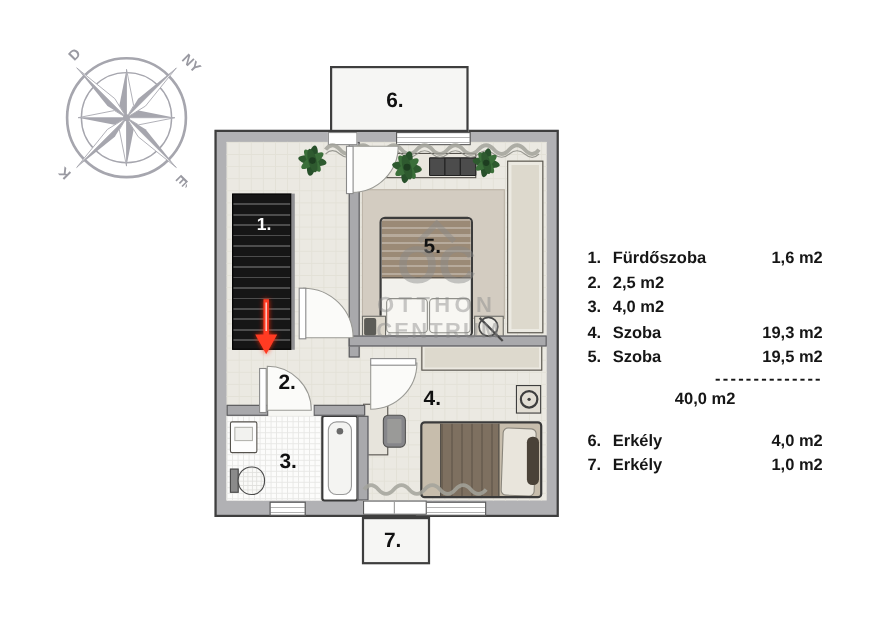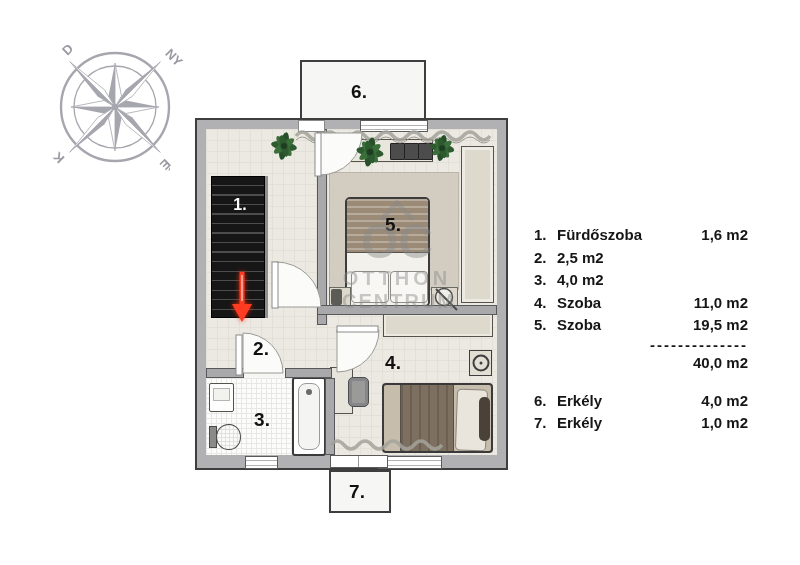--- a/index.html
+++ b/index.html
@@ -8,21 +8,21 @@
   .abs{position:absolute;box-sizing:border-box;}
 
   
   #title{left:584px;top:112px;font-size:27px;font-weight:600;letter-spacing:3px;color:#aeaeae;}
   #legend{left:534px;top:227px;width:214px;color:#161616;font-size:15px;font-weight:bold;}
   .lrow{display:flex;margin-bottom:6.5px;line-height:16px;}
   .lrow .num{width:23px;}
   .lrow .name{flex:1;}
   .lrow .val{text-align:right;white-space:nowrap;}
   .ldivider{text-align:right;letter-spacing:2px;line-height:10px;margin:2px 0 4px 0;}
-  .ltotal{text-align:right;margin-bottom:6px;}
+  .ltotal{text-align:center;margin-bottom:6px;}
   .lspacer{height:16px;}
 
   
   #watermark{left:338px;top:219px;width:118px;text-align:center;color:#8a8a8a;opacity:.45;z-index:50;}
   #wm-oc{font-size:48px;font-weight:bold;line-height:.95;letter-spacing:0px;position:relative;}
   #wm-roof{position:absolute;left:50%;top:-14px;width:20px;height:20px;border-top:5px solid #8a8a8a;
            border-right:5px solid #8a8a8a;transform:translateX(-50%) rotate(-45deg);}
   #wm-l1{font-size:20px;font-weight:bold;letter-spacing:4px;margin-top:2px;}
   #wm-l2{font-size:20px;font-weight:bold;letter-spacing:2px;text-align:right;}
 
@@ -318,21 +318,21 @@
       <span class="num">2.</span>
       <span class="val">2,5 m2</span>
     </div>
     <div class="lrow">
       <span class="num">3.</span>
       <span class="val">4,0 m2</span>
     </div>
     <div class="lrow">
       <span class="num">4.</span>
       <span class="name">Szoba</span>
-      <span class="val">11,0 m2</span>
+      <span class="val">19,3 m2</span>
     </div>
     <div class="lrow">
       <span class="num">5.</span>
       <span class="name">Szoba</span>
       <span class="val">19,5 m2</span>
     </div>
     <div class="ldivider">--------------</div>
     <div class="ltotal">40,0 m2</div>
     <div class="lspacer"></div>
     <div class="lrow">

